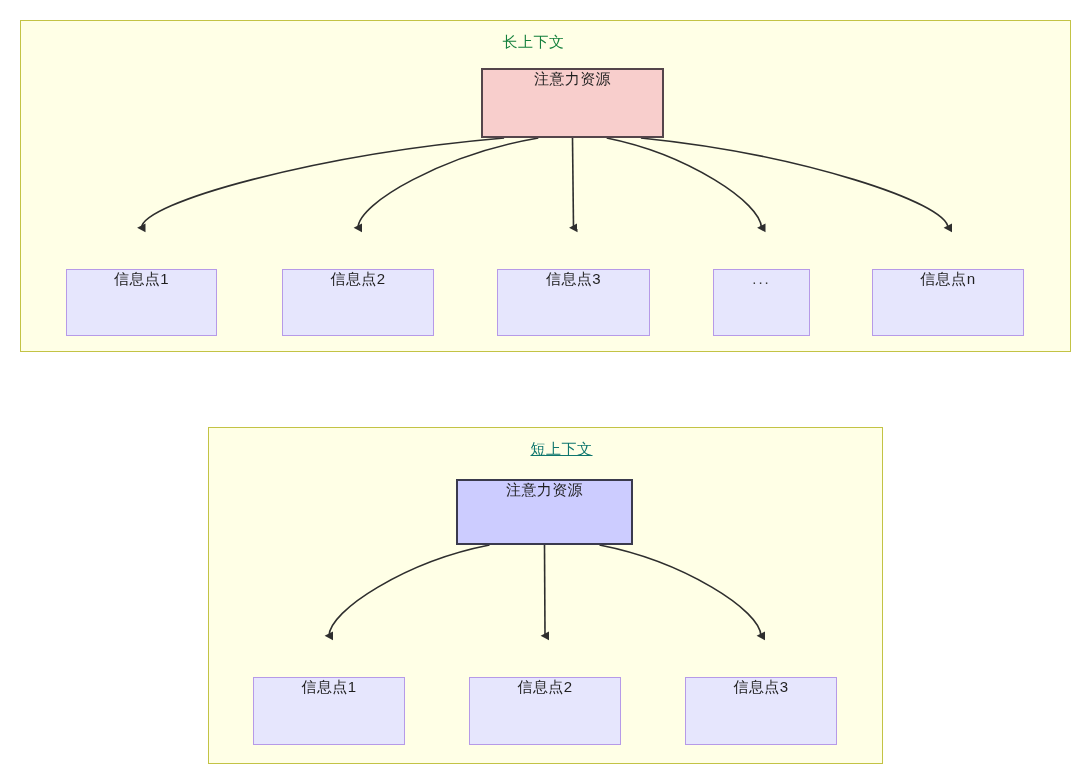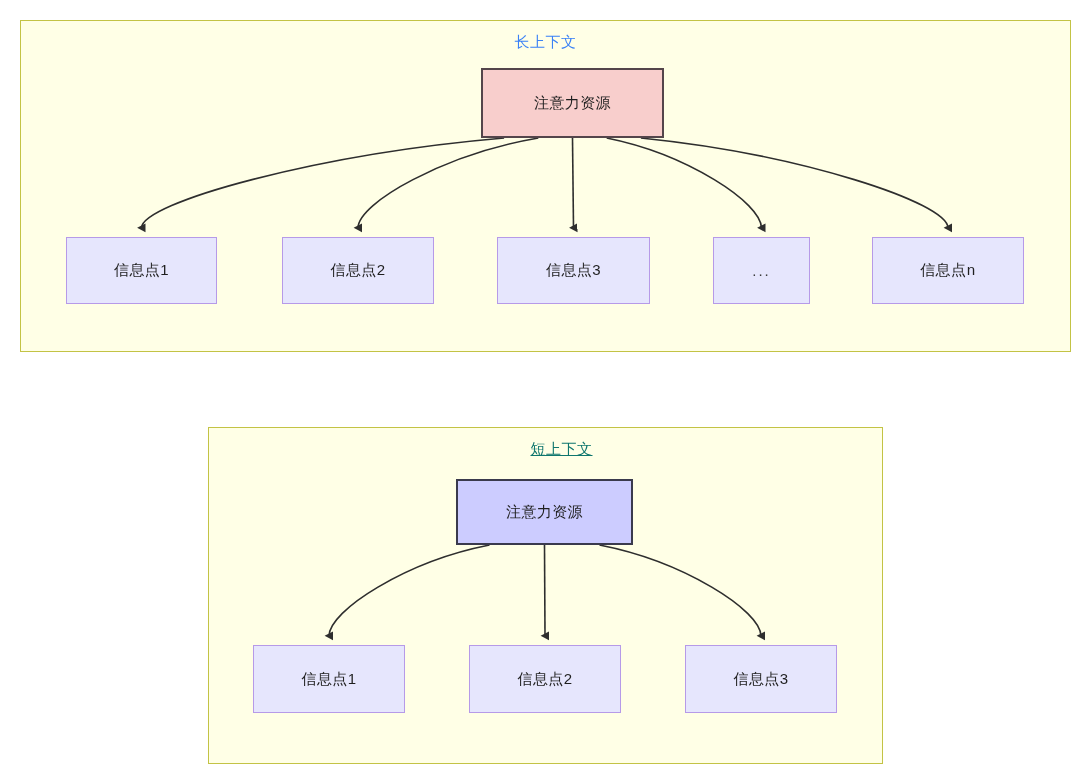--- a/index.html
+++ b/index.html
@@ -39,52 +39,53 @@
     text-align: center;
     font-size: 15px;
     color: #1f1f1f;
     letter-spacing: 0.5px;
     white-space: nowrap;
   }
   .node {
     position: absolute;
     box-sizing: border-box;
     display: flex;
-    align-items: center;
+    align-items: flex-start;
     justify-content: center;
     font-size: 15px;
     letter-spacing: 0.4px;
     color: #1f1f1f;
     white-space: nowrap;
   }
   .node.attention-long {
     background: #f8cecc;
     border: 2px solid #54454b;
   }
   .node.attention-short {
     background: #ccccff;
     border: 2px solid #3a3a4d;
   }
   .node.info {
     background: #e6e6fd;
     border: 1.5px solid #b69ae8;
+    margin-top: 32px;
   }
   .node.ellipsis {
     color: #3b3b3b;
     font-size: 15px;
     letter-spacing: 2px;
   }
 </style>
 </head>
 <body style="background: rgb(255, 255, 255);">
 
 <div id="stage">
 
   <div class="group-frame" id="frame-long" style="left: 20px; top: 20px; width: 1051px; height: 332px; background: rgb(255, 255, 230); border-color: rgb(195, 195, 69);"></div>
-  <div class="group-title" id="title-long" style="left: 20px; width: 1051px; top: 33px; color: #3b82f6;">长上下文</div>
+  <div class="group-title" id="title-long" style="left: 8px; width: 1051px; top: 33px; color: #15803d;">长上下文</div>
 
   <div class="group-frame" id="frame-short" style="left: 208px; top: 427px; width: 675px; height: 337px; background: rgb(255, 255, 230); border-color: rgb(195, 195, 69);"></div>
   <div class="group-title" id="title-short" style="left: 224px; width: 675px; top: 440px; color: #0f766e; text-decoration: underline;">短上下文</div>
 
   <svg class="svg-layer" id="connectors" viewBox="0 0 1080 774">
     <defs>
       <marker id="arrowhead" markerWidth="10" markerHeight="10" refX="5.2" refY="4" orient="auto" markerUnits="userSpaceOnUse">
         <path d="M 0.6 0 L 9.4 0 L 5 8.4 Z" fill="#2e2e2e"></path>
       </marker>
     </defs>

